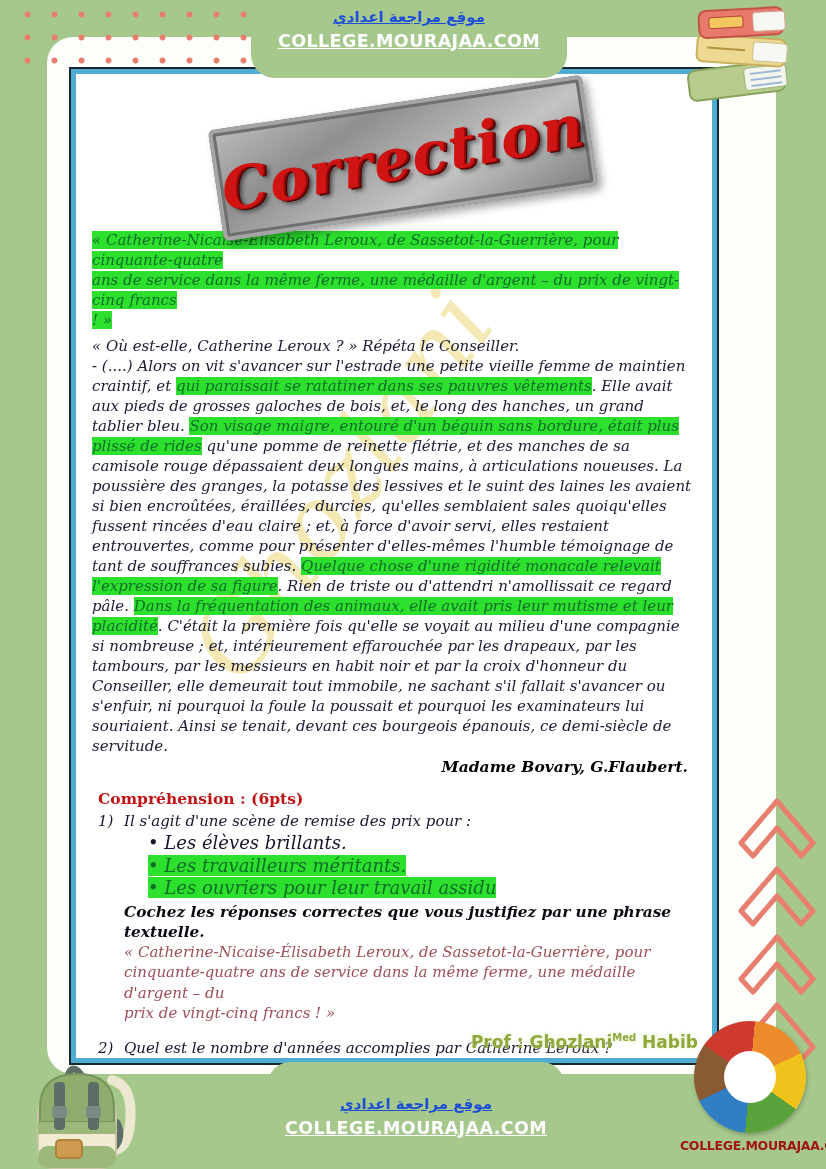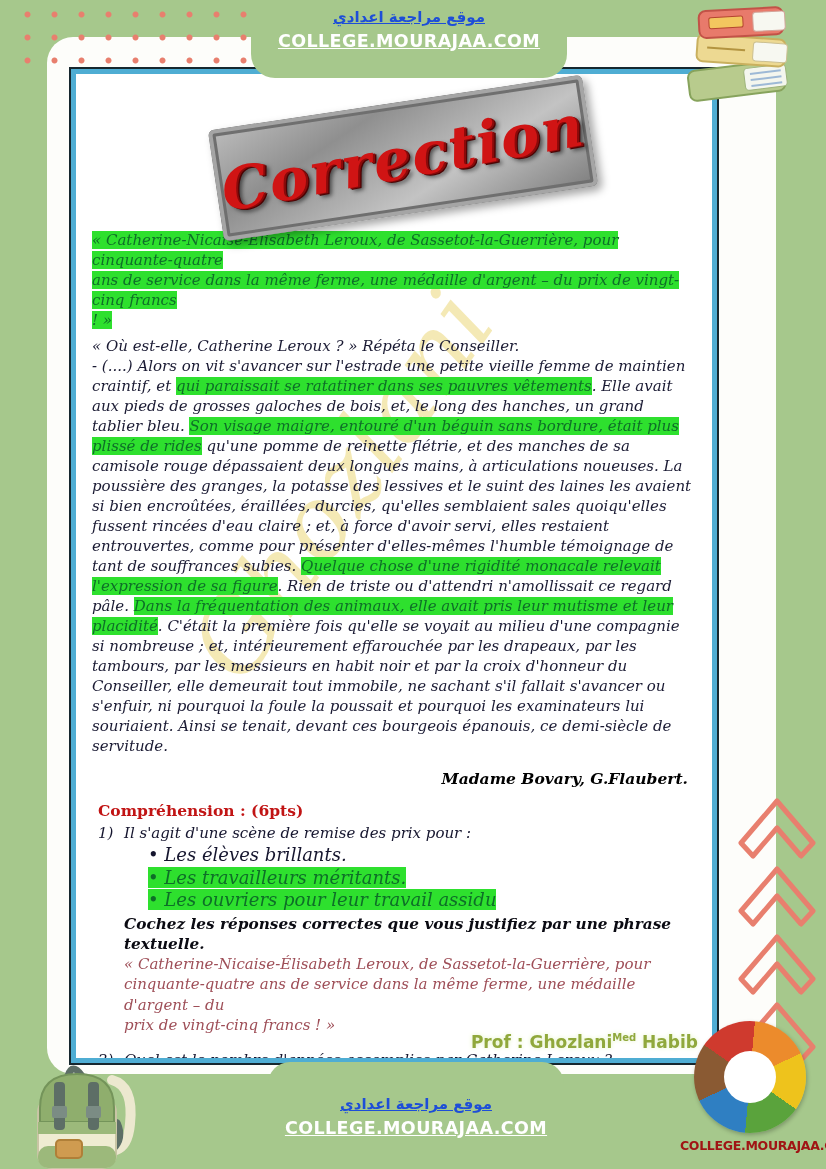--- a/index.html
+++ b/index.html
@@ -61,21 +61,21 @@
     font-style:italic;font-weight:bold;font-size:58px;letter-spacing:2px;
     color:#d01414;transform:rotate(-2deg);
     text-shadow:2px 1px 0 #8a0a0a, 3px 2px 0 #4a0404, 5px 4px 4px rgba(0,0,0,.55);
   }
   .doc-text{font-size:15px;line-height:20px;color:#1a1a33;font-style:italic;}
   .pre{white-space:pre-line;}
   .hl{background:#2ee02e;color:#0e6e28;}
   .quote-block{margin:0 0 6px 0;}
   .attribution{
     text-align:right;font-weight:bold;font-style:italic;font-size:15.5px;color:#000;
-    padding-right:8px;margin-top:13px;
+    padding-right:8px;margin-top:1px;
   }
   .comp-heading{color:#c11414;font-weight:bold;font-size:15.5px;margin-top:13px;margin-left:6px;}
   .q-line{font-style:italic;font-size:15px;line-height:21px;color:#15152e;margin-top:3px;}
   .q-num{display:inline-block;width:26px;margin-left:6px;}
   .opts{margin-left:56px;}
   .opt{font-style:italic;font-size:18px;line-height:22.5px;color:#15152e;}
   .instruction{
     font-weight:bold;font-style:italic;font-size:15.3px;color:#0a0a12;
     margin-left:32px;margin-top:2px;line-height:20px;
   }

